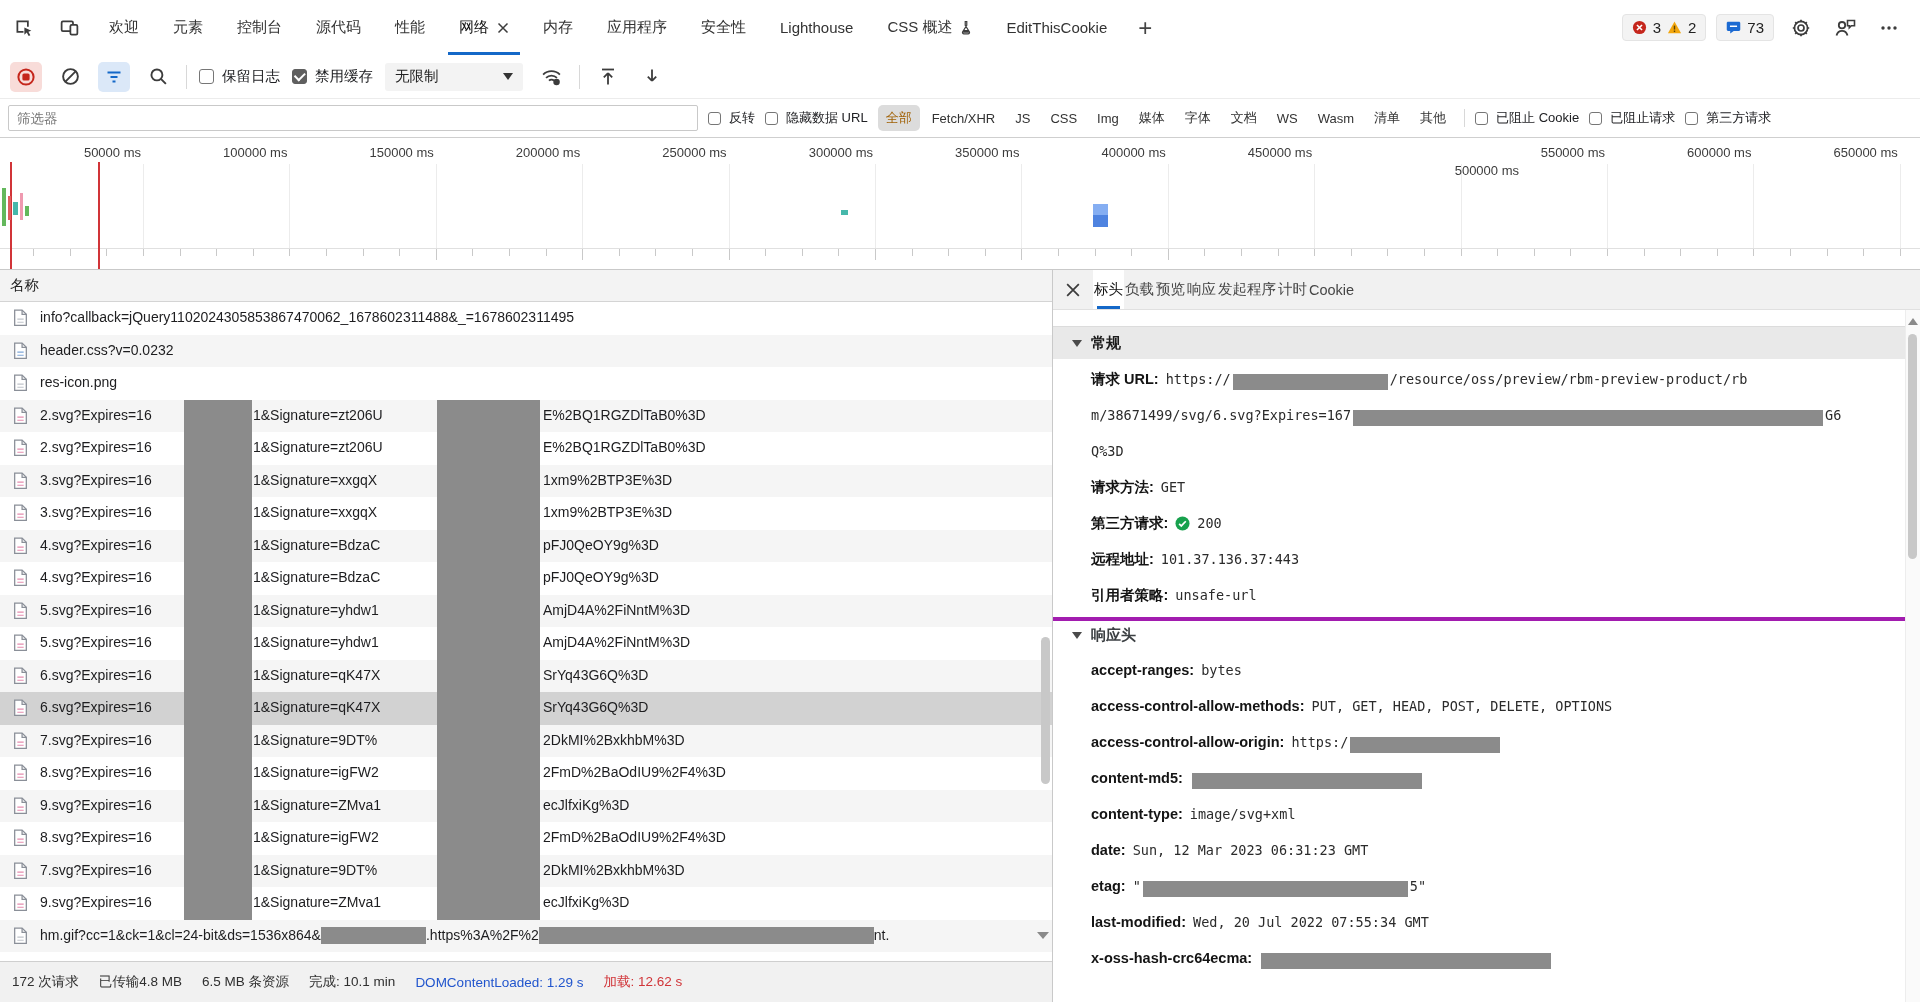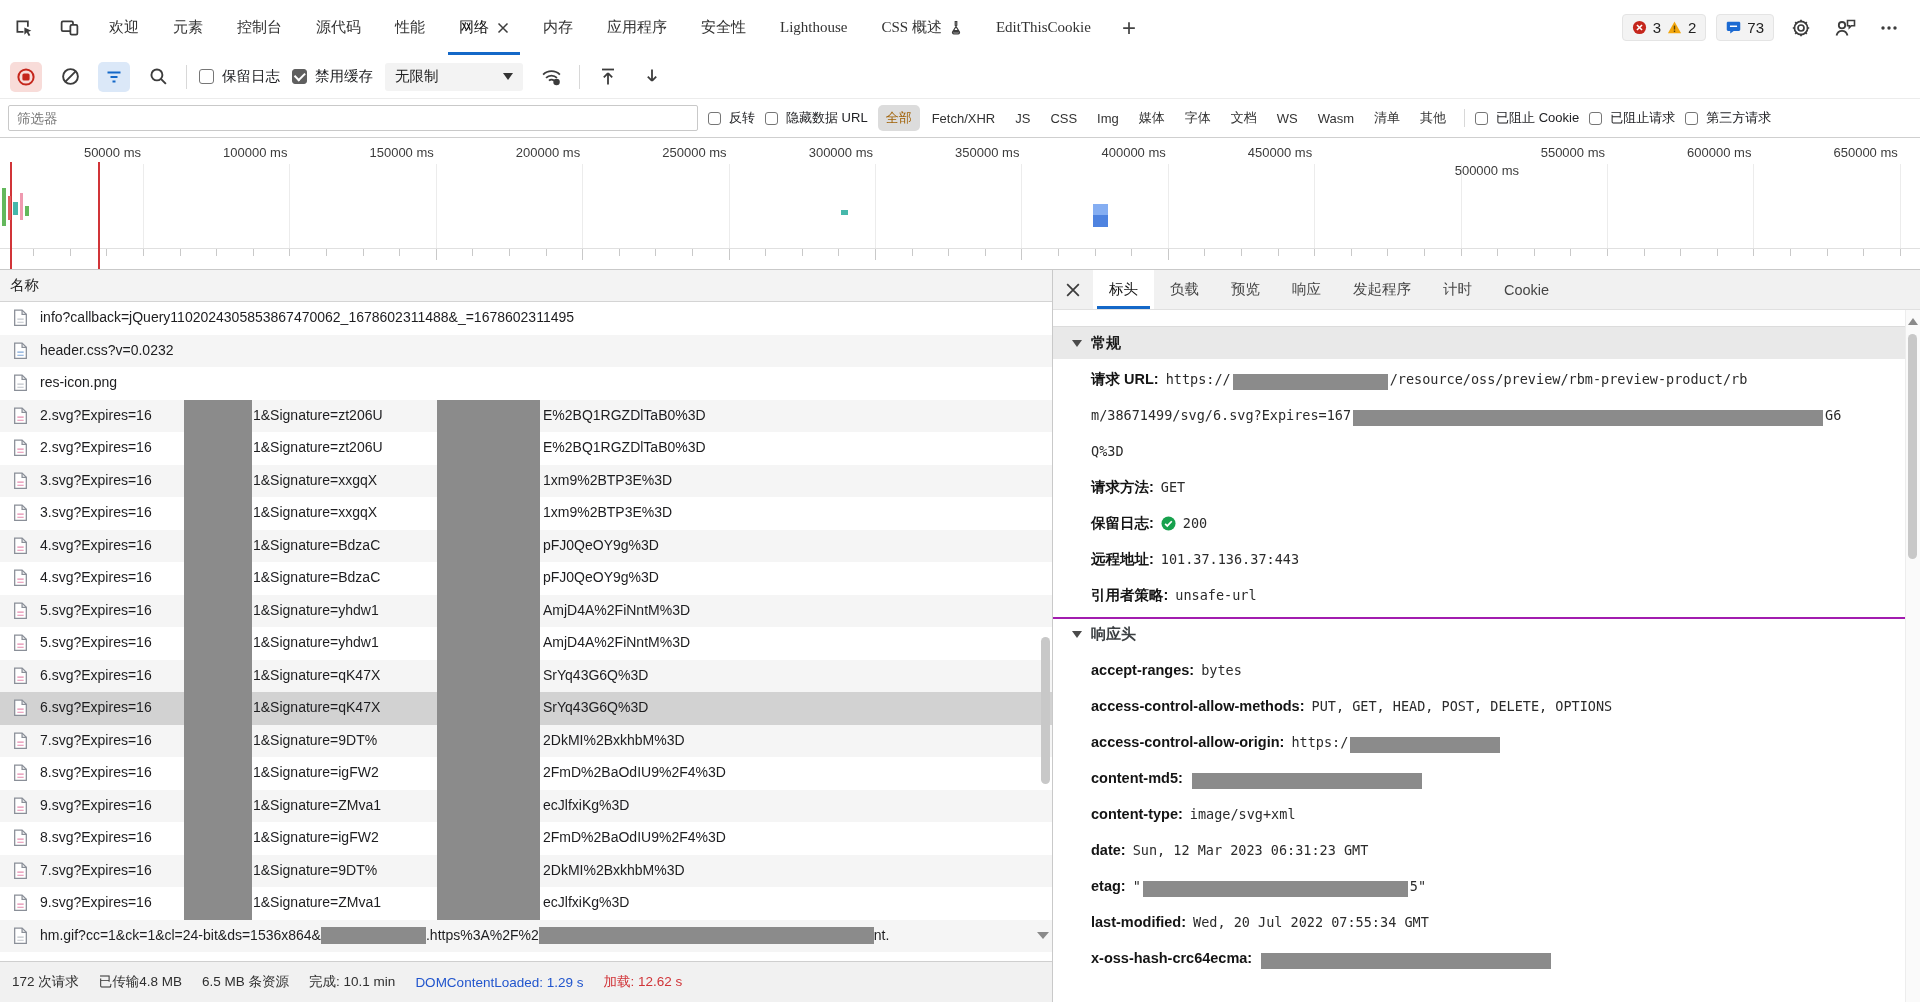--- a/index.html
+++ b/index.html
@@ -4,21 +4,21 @@
 <style>
   html,body{margin:0;padding:0;background:#e8e8e8;}
   .screen{position:relative;width:1920px;height:1002px;background:#fff;overflow:hidden;
     font-family:"Liberation Sans",sans-serif;color:#202124;}
   svg{display:block}
 
   
   .tabbar{position:absolute;left:0;top:0;width:1920px;height:55px;display:flex;align-items:center;
     background:#fff;border-bottom:1px solid #e3e3e3;}
   .tb-icon{width:46px;height:54px;display:flex;align-items:center;justify-content:center;cursor:pointer;}
-  .tabs{display:flex;height:100%;font-family:Liberation Serif, serif;}
+  .tabs{display:flex;height:100%;}
   .tab{position:relative;display:flex;align-items:center;gap:8px;height:100%;padding:0 17px;
     font-size:15px;color:#333;white-space:nowrap;cursor:pointer;}
   .tab.active{color:#111;}
   .tab.active::after{content:"";position:absolute;left:6px;right:6px;bottom:0;height:3px;background:#1468c8;}
   .tab-add{font-size:24px;color:#444;padding:0 14px;font-weight:300;}
   .tabbar-right{margin-left:auto;display:flex;align-items:center;gap:10px;padding-right:14px;}
   .badge-pill{display:flex;align-items:center;gap:6px;background:#f3f3f3;border:1px solid #e4e4e4;
     border-radius:4px;padding:4px 9px;font-size:15px;color:#222;cursor:pointer;}
   .tb-btn{width:34px;height:34px;display:flex;align-items:center;justify-content:center;cursor:pointer;}
 
@@ -81,27 +81,27 @@
   .statusbar{position:absolute;left:0;bottom:0;width:100%;height:41px;background:#f1f1f1;border-top:1px solid #cfcfcf;
     box-sizing:border-box;display:flex;align-items:center;gap:20px;padding-left:12px;font-size:13.5px;color:#2f2f2f;white-space:nowrap;}
   .st-blue{color:#2155cd;}
   .st-red{color:#d13438;}
 
   
   .rightpane{position:absolute;left:1053px;top:0;width:867px;height:732px;background:#fff;overflow:hidden;}
   .dtabs{position:absolute;left:0;top:0;width:100%;height:40px;background:#f1f1f1;border-bottom:1px solid #e0e0e0;
     box-sizing:border-box;display:flex;align-items:stretch;}
   .dclose{width:40px;display:flex;align-items:center;justify-content:center;cursor:pointer;}
-  .dtab{position:relative;display:flex;align-items:center;padding:0 16px;font-size:14.5px;color:#454545;cursor:pointer;white-space:nowrap;}
+  .dtab{position:relative;display:flex;align-items:center;padding:0 1px;font-size:14.5px;color:#454545;cursor:pointer;white-space:nowrap;}
   .dtab.active{background:#fff;color:#111;}
   .dtab.active::after{content:"";position:absolute;left:4px;right:4px;bottom:0;height:3px;background:#1468c8;}
   .dcontent{position:absolute;left:0;top:40px;right:15px;bottom:0;overflow:hidden;}
   .band{height:33px;display:flex;align-items:center;gap:9px;padding-left:19px;font-size:15px;font-weight:bold;color:#1c1c1c;box-sizing:border-box;}
   .band.general{margin-top:16px;background:#e9e9e9;border-top:1px solid #dcdcdc;}
-  .band.response{background:#fff;border-top:2px solid #a21caf;color:#3c4043;}
+  .band.response{background:#fff;border-top:4px solid #a21caf;color:#3c4043;}
   .tri{width:0;height:0;border-left:5px solid transparent;border-right:5px solid transparent;border-top:7px solid #4a4a4a;}
   .kvs{padding:2px 10px 4px 38px;}
   .kv{line-height:36px;font-size:14.5px;}
   .kv .k{font-weight:bold;color:#141414;margin-right:7px;}
   .kv .v{font-family:"DejaVu Sans Mono",monospace;font-size:13.5px;color:#2b2b2b;}
   .kv .redact{height:16px;margin:0 2px;transform:translateY(3px);}
   .kv .okchk{display:inline-block;vertical-align:-3px;margin-right:7px;}
   .rscroll{position:absolute;right:0;top:40px;bottom:0;width:15px;background:#fafafa;border-left:1px solid #ededed;box-sizing:border-box;}
   .rscroll-up{position:absolute;left:2px;top:8px;width:0;height:0;border-left:5px solid transparent;border-right:5px solid transparent;
     border-bottom:7px solid #8a8a8a;cursor:pointer;}
@@ -771,21 +771,21 @@
           <div class="dtab">Cookie</div>
         </div>
       <div class="dcontent">
         <div class="band general">
           <span class="tri"></span>
           <span>常规</span>
         </div>
         <div class="kvs" id="kv-general">
             <div class="kv"><span class="k">请求 URL:</span><span class="v"><span>https://</span><span class="redact" style="width: 155px;"></span><span>/resource/oss/preview/rbm-preview-product/rb</span><br><span>m/38671499/svg/6.svg?Expires=167</span><span class="redact" style="width: 470px;"></span><span>G6</span><br><span>Q%3D</span></span></div>
             <div class="kv"><span class="k">请求方法:</span><span class="v"><span>GET</span></span></div>
-            <div class="kv"><span class="k">保留日志:</span><span class="v"><span class="okchk"><svg width="15" height="15" viewBox="0 0 16 16">
+            <div class="kv"><span class="k">第三方请求:</span><span class="v"><span class="okchk"><svg width="15" height="15" viewBox="0 0 16 16">
                     <circle cx="8" cy="8" r="7.5" fill="#17a14d"></circle>
                     <path d="M4.4 8.3l2.3 2.3 4.8-5" stroke="#fff" stroke-width="1.8" fill="none"></path>
                   </svg></span><span>200</span></span></div>
             <div class="kv"><span class="k">远程地址:</span><span class="v"><span>101.37.136.37:443</span></span></div>
             <div class="kv"><span class="k">引用者策略:</span><span class="v"><span>unsafe-url</span></span></div>
           </div>
         <div class="band response">
           <span class="tri"></span>
           <span>响应头</span>
         </div>

